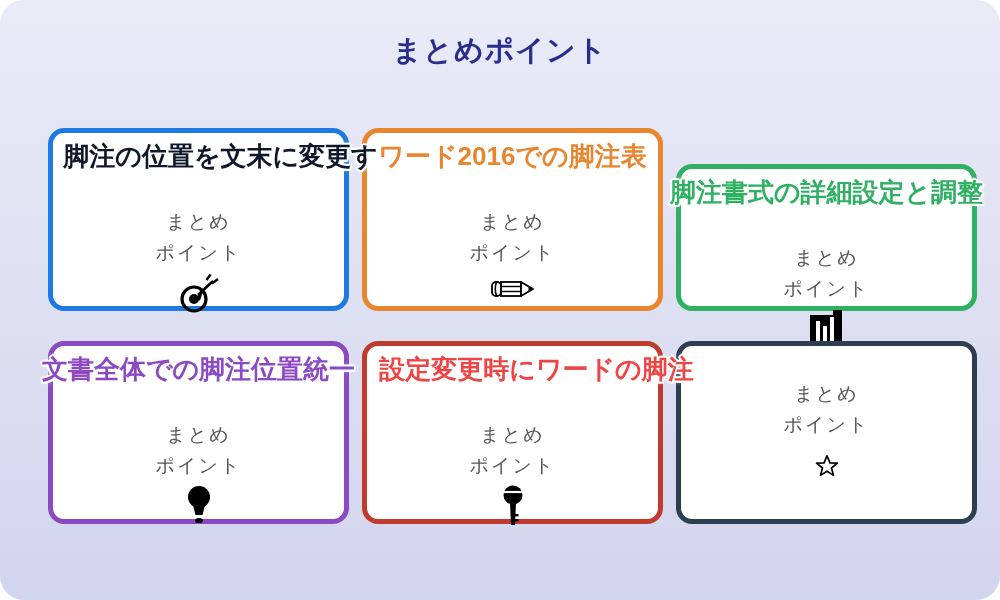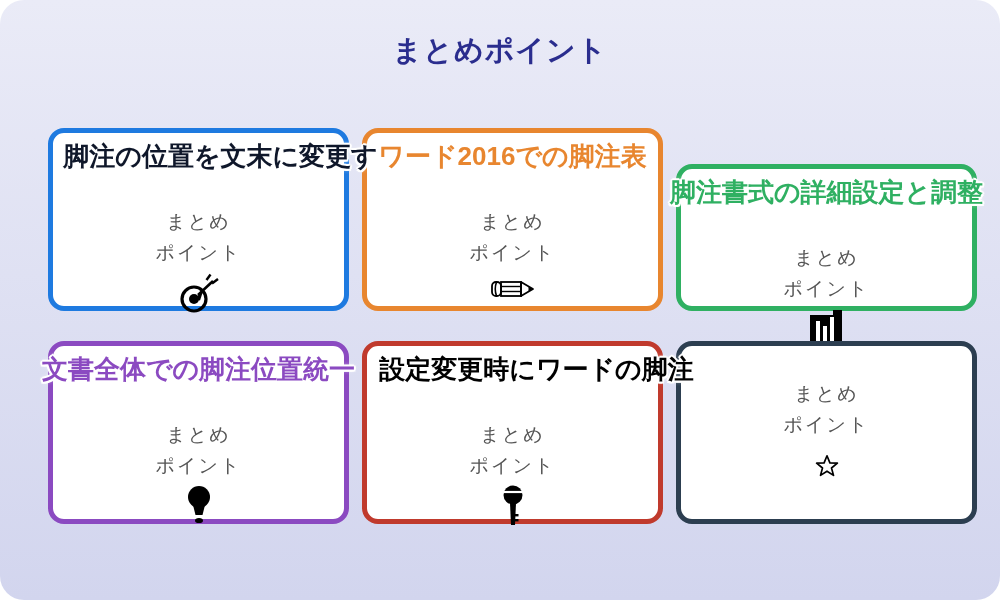--- a/index.html
+++ b/index.html
@@ -134,21 +134,21 @@
       <div class="card-icon">
         <svg width="26" height="40" viewBox="0 0 26 40">
           <circle cx="13" cy="12" r="11" fill="#000"></circle>
           <polygon points="7,20 19,20 16.5,30 9.5,30" fill="#000"></polygon>
           <ellipse cx="13" cy="35.5" rx="4" ry="2.6" fill="#000"></ellipse>
         </svg>
       </div>
     </div>
 
     <div class="card" style="border-color: rgb(192, 58, 45);">
-      <div class="card-title" style="color: #000000; padding-left: 48px;">設定変更時にワードの脚注</div>
+      <div class="card-title" style="color: #ef4444; padding-left: 48px;">設定変更時にワードの脚注</div>
       <div class="card-body" style="color: rgb(85, 85, 85);">
         <div>まとめ</div>
         <div>ポイント</div>
       </div>
       <div class="card-icon">
         <svg width="24" height="42" viewBox="0 0 24 42">
           <circle cx="12" cy="10" r="9.5" fill="#000"></circle>
           <line x1="3" y1="7" x2="21" y2="7" stroke="#fff" stroke-width="2.2"></line>
           <polygon points="9,18 15,18 14,40 10,40" fill="#000"></polygon>
           <rect x="13" y="30" width="3.5" height="2.4" fill="#fff" opacity="0"></rect>

